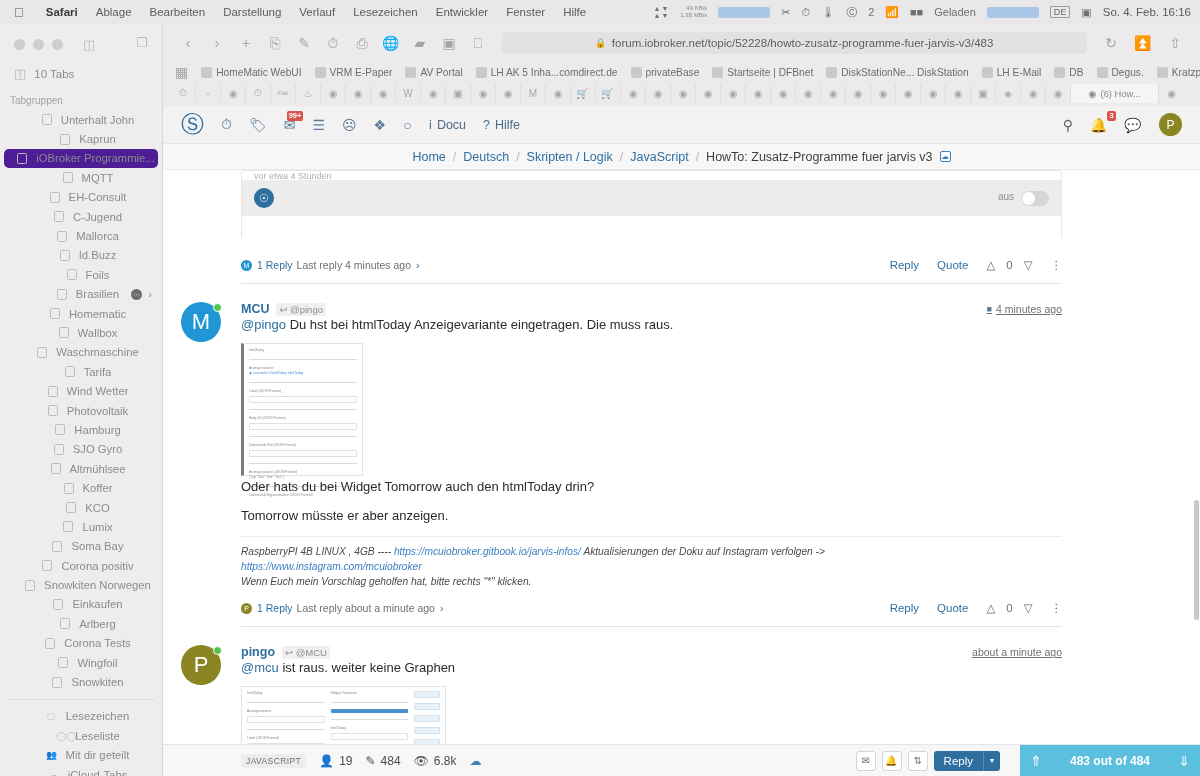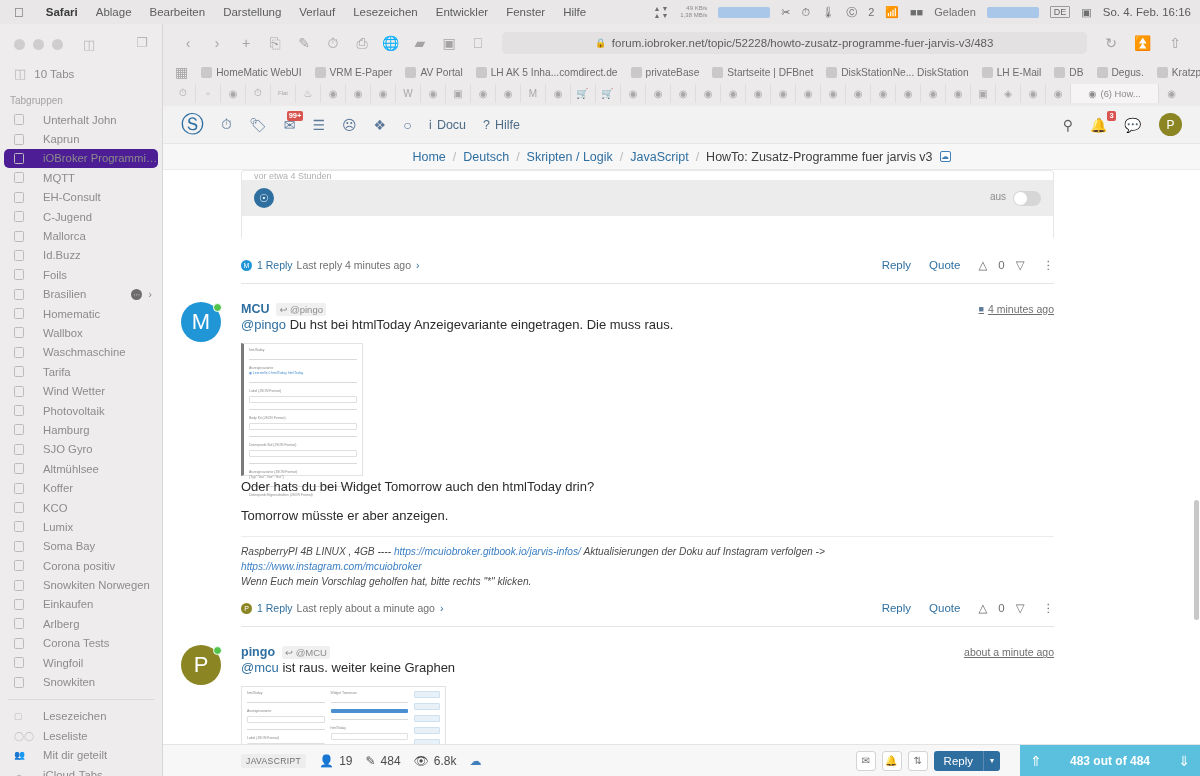--- a/index.html
+++ b/index.html
@@ -35,23 +35,24 @@
     position: absolute; top: 0; left: 0; width: 163px; height: 752px;
     background: #eeecec; border-right: 1px solid #d8d6d6; overflow: hidden;
   }
   .traffic { display: flex; align-items: center; gap: 8px; padding: 13px 0 0 14px; }
   .tl { width: 11px; height: 11px; border-radius: 50%; background: #cfcdcd; }
   .sb-ico { color: #b9b7b7; font-size: 13px; }
   .newtab-ico { position: absolute; top: 11px; right: 14px; color: #b9b7b7; font-size: 13px; }
   .tabs-row { display: flex; align-items: center; gap: 8px; padding: 14px 0 0 14px; font-size: 11.5px; color: #8e8c8c; }
   .sb-section { padding: 14px 0 4px 10px; font-size: 10px; color: #a5a3a3; }
   .sb-item {
-    display: flex; align-items: center; gap: 19px;
+    display: flex; align-items: center; gap: 9px;
     height: 19.4px; padding-left: 14px; font-size: 11.3px; color: #8d8b8b;
     position: relative;
+    justify-content: center;
   }
   .sb-item.active { background: #4c1d95; border-radius: 5px; margin: 0 4px; padding-left: 10px; }
   .sb-item .fi {
     width: 10px; height: 11px; border: 1px solid #bdbbbb; border-radius: 1.5px; flex: none;
   }
   .sb-item .lbl { white-space: nowrap; overflow: hidden; text-overflow: ellipsis; }
   .sb-item .tail { position: absolute; right: 10px; display: flex; align-items: center; gap: 6px; color:#8d8b8b;}
   .dotbtn { width: 11px; height: 11px; border-radius: 50%; background: #6e6c6c; color:#eee; font-size:7px; line-height:11px; text-align:center;}
   .sb-divider { height: 1px; background: #dbd9d9; margin: 7px 8px; }
 
@@ -99,21 +100,21 @@
 
   .breadcrumb {
     height: 26px; background: #f7f7f8; border-bottom: 1px solid #eaeaea;
     display: flex; align-items: center; justify-content: center; gap: 7px;
     font-size: 12.5px; color: #2f6fa0;
   }
   .breadcrumb .sep { color: #b9b9b9; }
   .breadcrumb .cur { color: #3f3f3f; }
   .rss-sq { width: 11px; height: 11px; background: #fff; border:1px solid #3f7fba; color: #3f7fba; font-size: 8px; text-align:center; line-height:10px; border-radius:2px;}
 
-  .content { padding: 0 8px 0 0; height: 604px; overflow: hidden; position: relative; background: #fff; }
+  .content { padding: 0 0 0 0; height: 604px; overflow: hidden; position: relative; background: #fff; }
 
   
   .post { padding: 0 138px 0 78px; position: relative; }
   .post-sep { border-top: 1px solid #e4e4e5; margin: 0 138px 0 78px; }
   .pavatar {
     position: absolute; left: 18px; top: 0; width: 40px; height: 40px; border-radius: 50%;
     color: #fff; font-size: 22px; display: flex; align-items: center; justify-content: center;
   }
   .online-dot { position: absolute; left: 50px; top: 1px; width: 9px; height: 9px; border-radius: 50%; background: #53c44b; border: 1.5px solid #fff; }
   .pname { font-size: 12.5px; font-weight: bold; color: #2f6fa0; }

